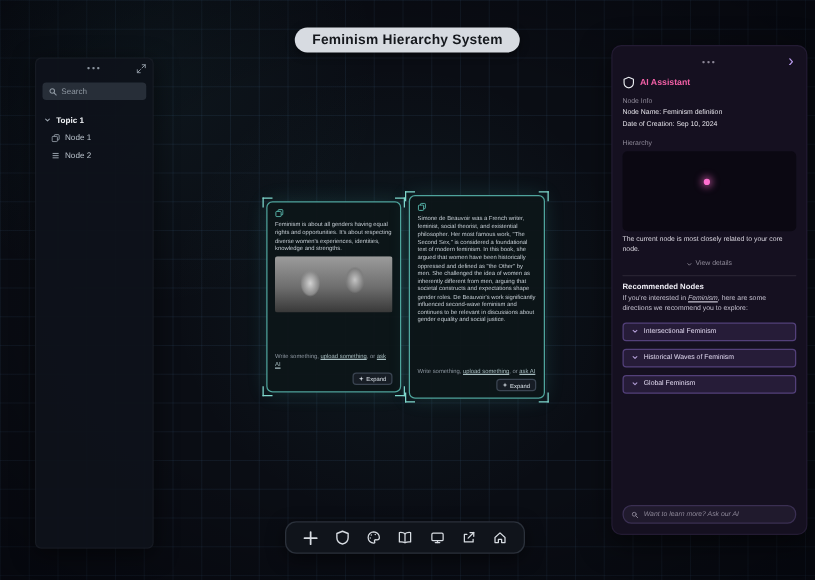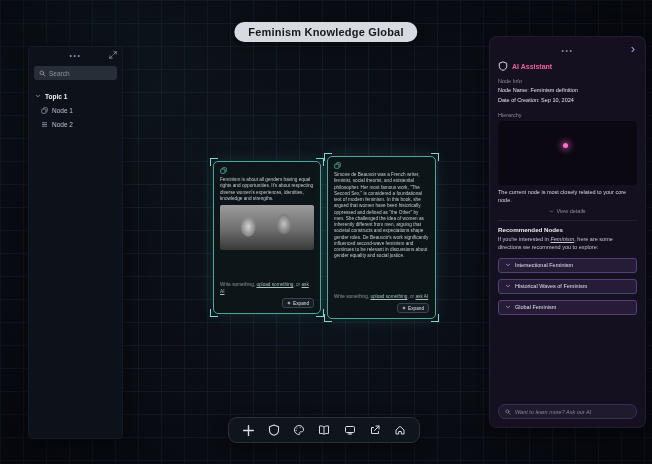--- a/index.html
+++ b/index.html
@@ -113,21 +113,21 @@
     display:flex;align-items:center;justify-content:space-between;padding:0 13px;box-sizing:border-box;
     box-shadow:0 4px 14px rgba(0,0,0,0.5);}
   .tb{background:none;border:none;padding:0;margin:0;color:#d7dce2;cursor:pointer;display:flex;align-items:center;}
 </style>
 </head>
 <body>
 
 <div class="grid-layer"></div>
 <div class="glow-layer"></div>
 
-<div class="title-pill">Feminism Knowledge Global</div>
+<div class="title-pill">Feminism Hierarchy System</div>
 
 <aside class="sidebar">
   <div class="sb-head">
     <span class="dots">•••</span>
     <span class="collapse">
       <svg width="8" height="8" viewBox="0 0 10 10" fill="none" stroke="currentColor" stroke-width="1" stroke-linecap="round" stroke-linejoin="round">
           <path d="M6 1 H9 V4 M9 1 L5.8 4.2 M4 9 H1 V6 M1 9 L4.2 5.8"></path>
         </svg>
     </span>
   </div>

